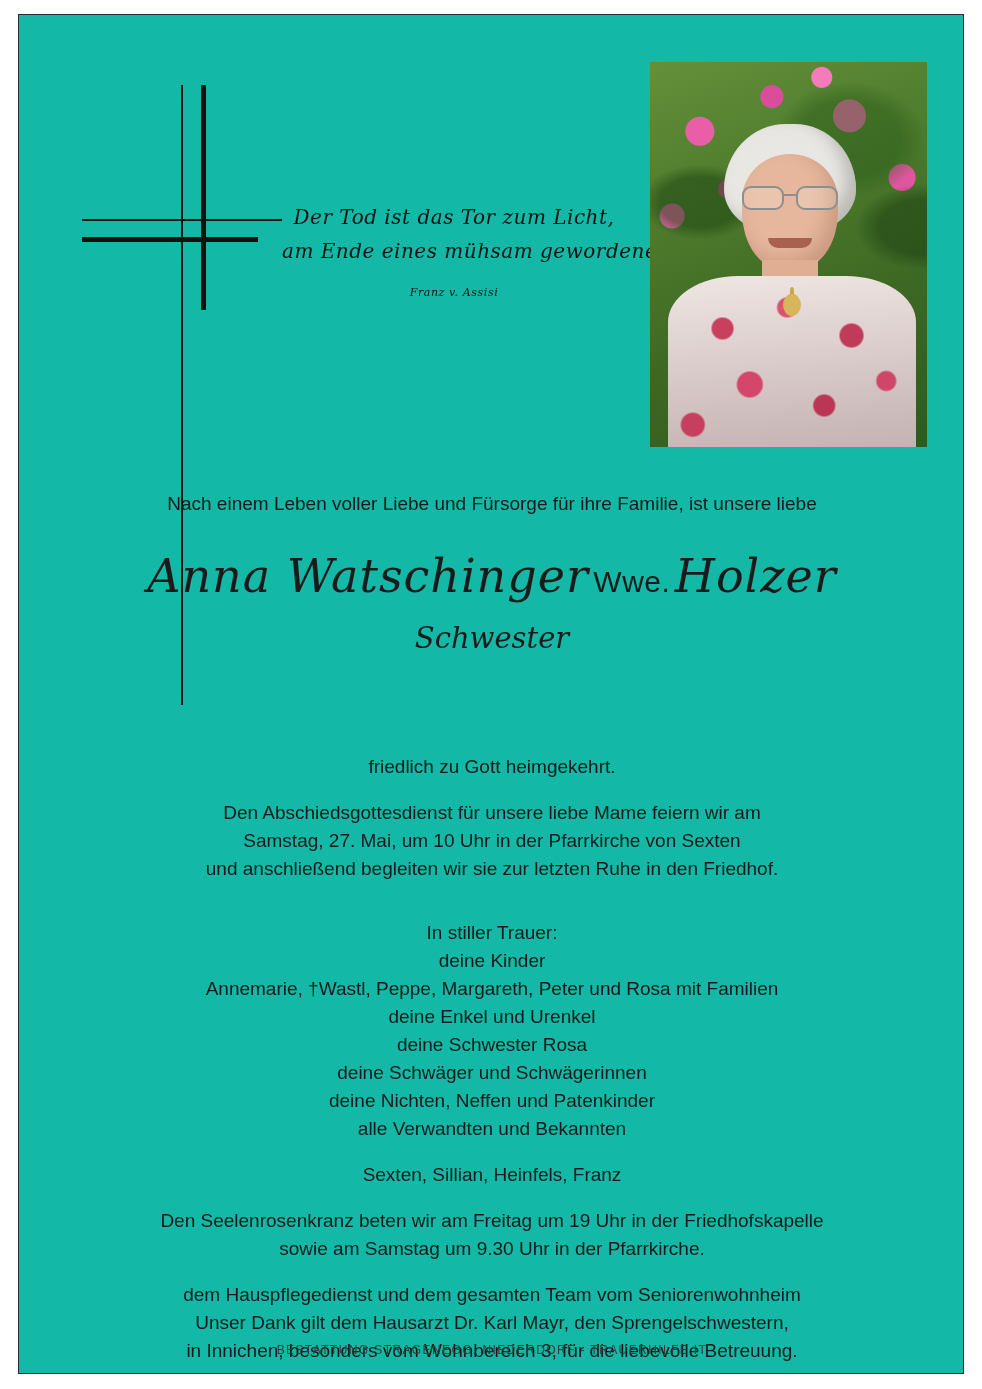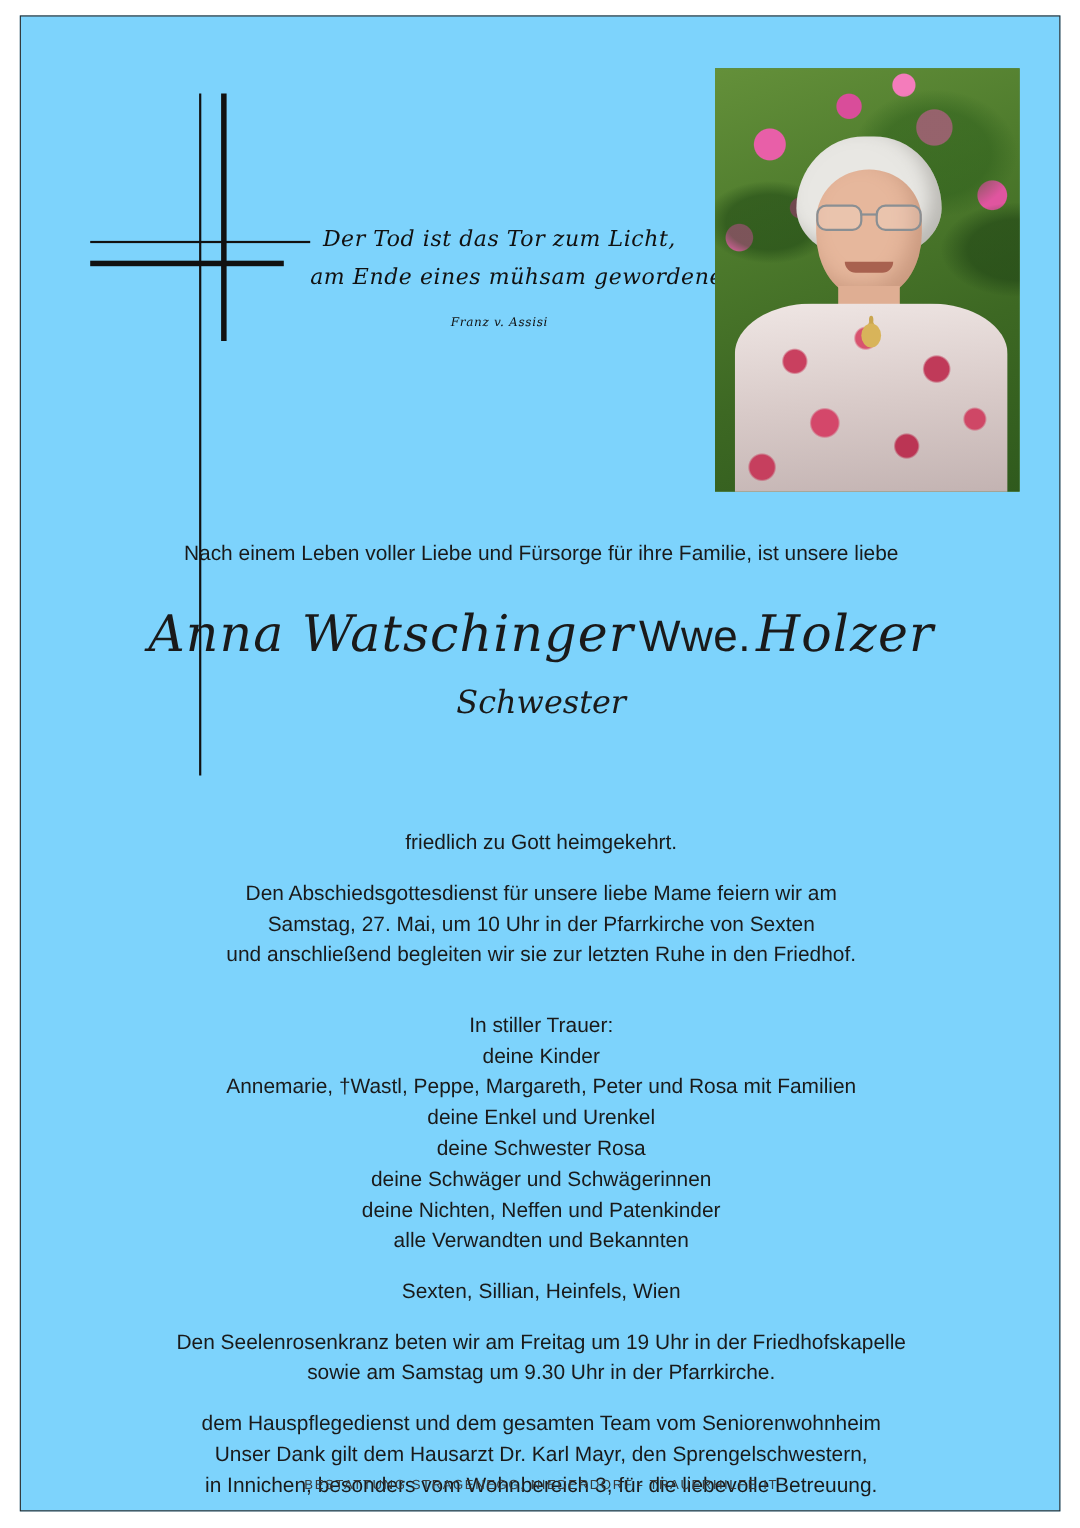--- a/index.html
+++ b/index.html
@@ -14,21 +14,21 @@
     color: #1a1a1a;
     overflow: hidden;
   }
 
   .card {
     position: absolute;
     left: 18px;
     top: 14px;
     width: 946px;
     height: 1360px;
-    background: #7dd3fc;
+    background: #14b8a6;
     border: 1px solid #2b2b2b;
     box-sizing: border-box;
     overflow: hidden;
   }
 
   
   .cross {
     position: absolute;
     left: 55px;
     top: 70px;
@@ -242,21 +242,21 @@
   .name .n-main {
     font-family: "DejaVu Serif", serif;
     font-style: italic;
     font-size: 46px;
     letter-spacing: 1px;
     margin-top: 28px;
   }
   .name .n-wwe {
     font-family: "Liberation Sans", sans-serif;
     font-style: normal;
-    font-size: 40px;
+    font-size: 30px;
     letter-spacing: 0.5px;
   }
   .nickname {
     position: absolute;
     left: 0;
     top: 606px;
     width: 946px;
     text-align: center;
     font-family: "DejaVu Serif", serif;
     font-style: italic;
@@ -352,21 +352,21 @@
     <div class="gap-lg"></div>
     <p>In stiller Trauer:</p>
     <p>deine Kinder</p>
     <p>Annemarie, †Wastl, Peppe, Margareth, Peter und Rosa mit Familien</p>
     <p>deine Enkel und Urenkel</p>
     <p>deine Schwester Rosa</p>
     <p>deine Schwäger und Schwägerinnen</p>
     <p>deine Nichten, Neffen und Patenkinder</p>
     <p>alle Verwandten und Bekannten</p>
     <div class="spacer"></div>
-    <p>Sexten, Sillian, Heinfels, Wien</p>
+    <p>Sexten, Sillian, Heinfels, Franz</p>
     <div class="spacer"></div>
     <p>Den Seelenrosenkranz beten wir am Freitag um 19 Uhr in der Friedhofskapelle</p>
     <p>sowie am Samstag um 9.30 Uhr in der Pfarrkirche.</p>
     <div class="spacer"></div>
     <p>dem Hauspflegedienst und dem gesamten Team vom Seniorenwohnheim</p>
     <p>Unser Dank gilt dem Hausarzt Dr. Karl Mayr, den Sprengelschwestern,</p>
     <p>in Innichen, besonders vom Wohnbereich 3, für die liebevolle Betreuung.</p>
   </div>
 
   <div class="footer">BESTATTUNG STRAGENEGG, NIEDERDORF - TRAUERHILFE.IT</div>

